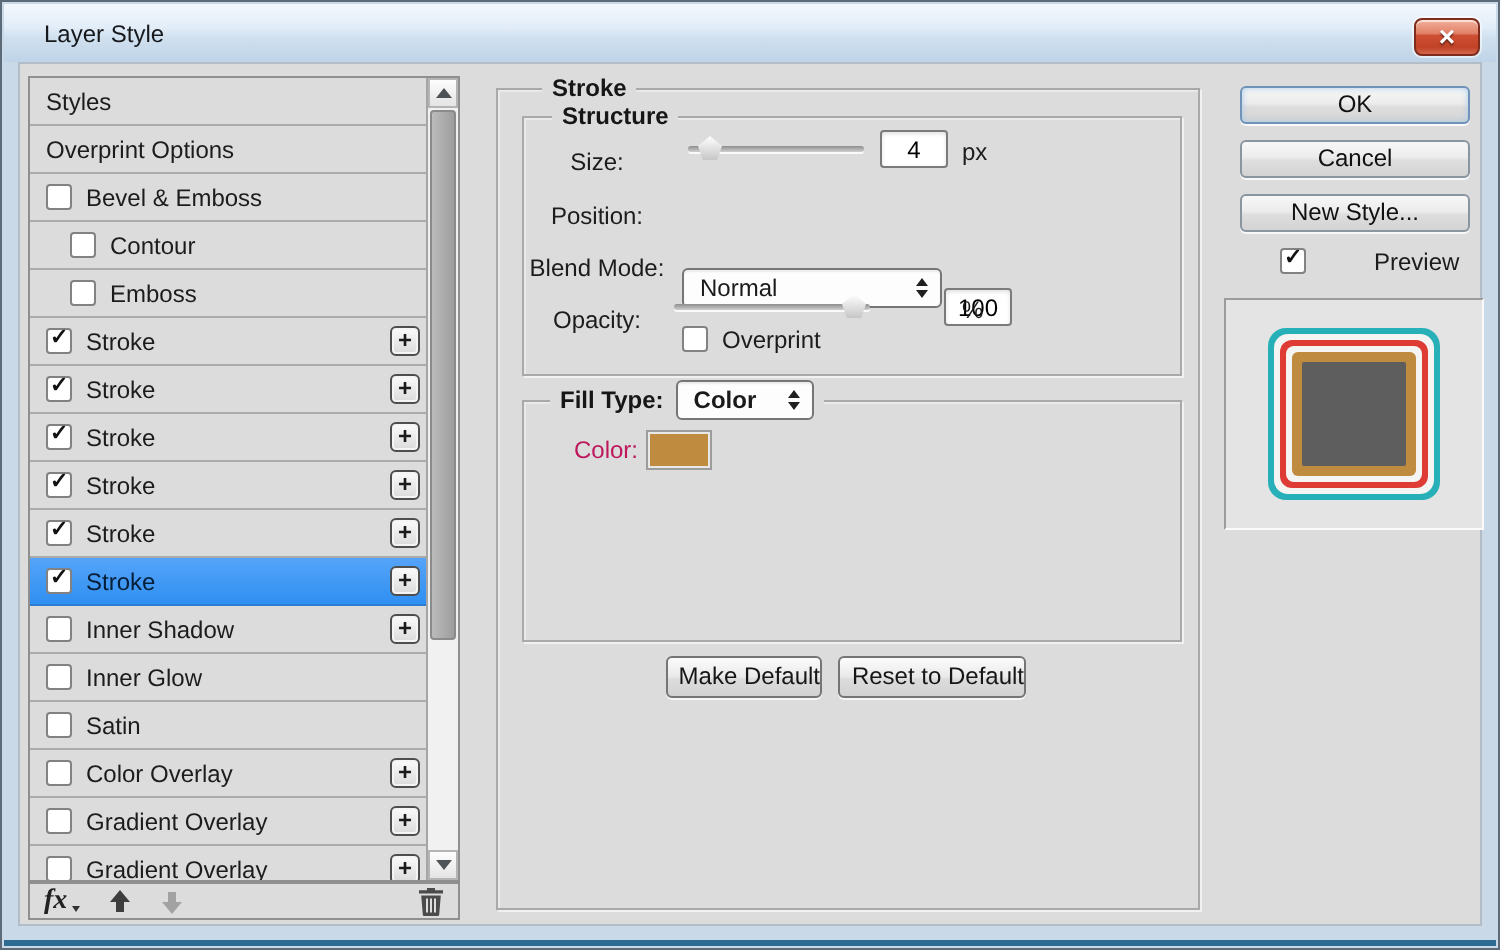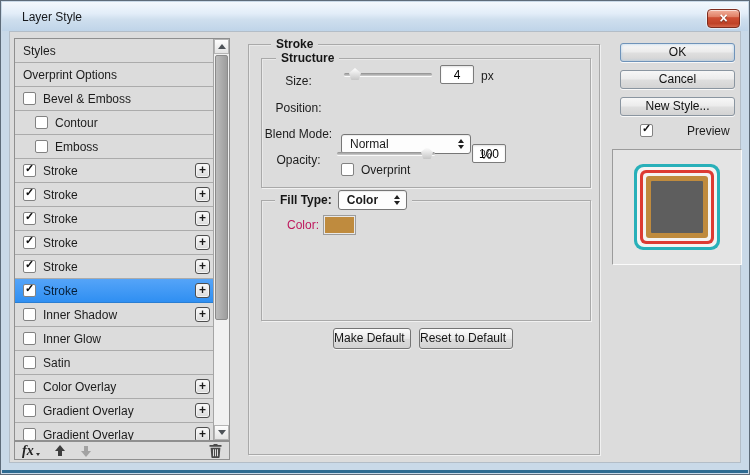--- a/index.html
+++ b/index.html
@@ -145,21 +145,21 @@
   .fill-legend .dd { position:relative; width:69px; }
   .swatch {
     position:absolute; left:61px; top:14px; width:33px; height:20px;
     border:1px solid #9c9c9c; box-shadow:inset 0 0 0 1px #e8e8e8; cursor:pointer;
   }
   .color-label { position:absolute; left:0; top:17px; width:57px; text-align:right; font-size:12px; color:#be185d; }
 
   .ps-btn {
     position:absolute; height:21px; border:1px solid #757575; border-radius:3px;
     background:linear-gradient(#fcfcfc,#e9e9e9 50%,#dcdcdc 55%,#d2d2d2);
-    font-size:12px; color:#161616; text-align:left; line-height:19px; cursor:pointer;
+    font-size:12px; color:#161616; text-align:right; line-height:19px; cursor:pointer;
     box-shadow:0 1px 0 rgba(255,255,255,.7);
   }
   .btn-make  { left:323px; top:296px; width:78px; }
   .btn-reset { left:409px; top:296px; width:94px; }
 
   
   .win-btn {
     position:absolute; left:610px; width:115px; height:19px;
     border:1px solid #8a95a0; border-radius:3px;
     background:linear-gradient(#f7f7f7,#ececec 45%,#dedede 55%,#d3d3d3);

